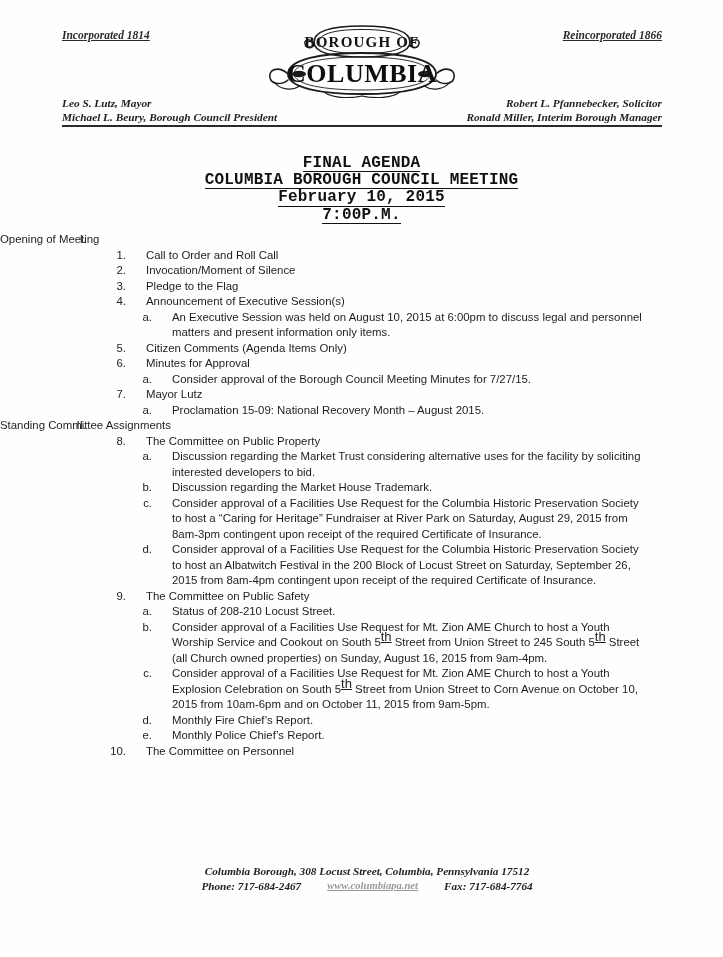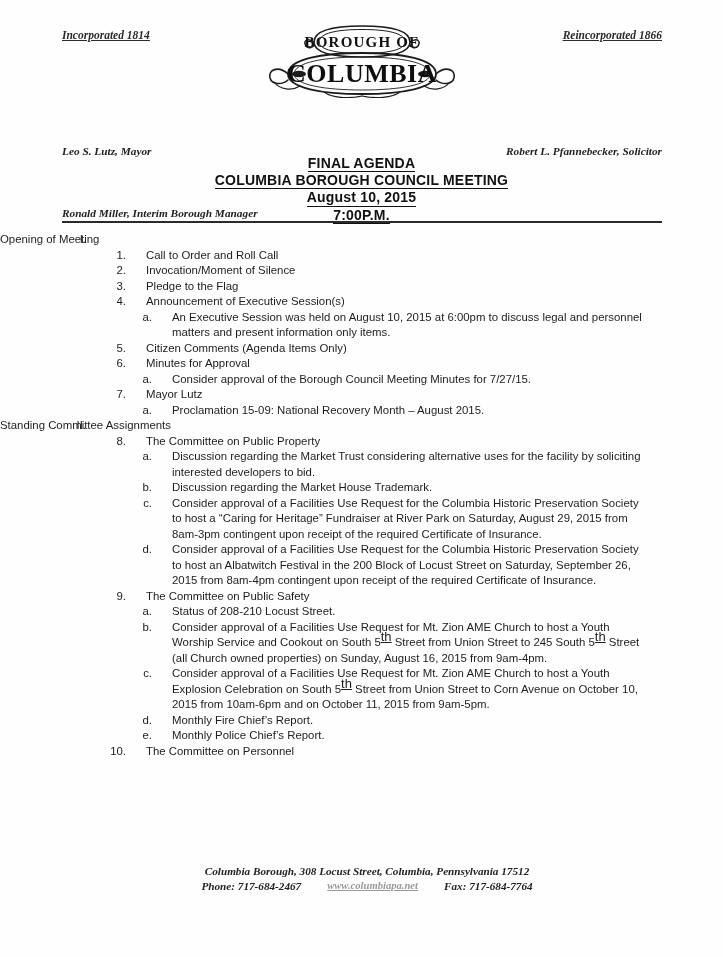--- a/index.html
+++ b/index.html
@@ -67,41 +67,40 @@
     display: flex;
     justify-content: space-between;
     align-items: flex-start;
     font-family: "Liberation Serif", serif;
     font-style: italic;
     font-weight: bold;
     font-size: 11.3px;
     color: #222;
     line-height: 13.5px;
     white-space: nowrap;
-    margin-top: 48px;
   }
   .officer-rule {
     margin-top: 1px;
     height: 2px;
     background: #2a2a2a;
     width: 100%;
   }
 
   
   .titleblock {
     position: absolute;
     left: 0;
     right: 0;
     top: 155px;
     text-align: center;
   }
   .titleblock div {
-    font-family: Liberation Sans, sans-serif;
-    font-weight: bold;
-    font-size: 14px;
+    font-family: Liberation Mono, monospace;
+    font-weight: bold;
+    font-size: 16px;
     letter-spacing: 0.2px;
     line-height: 16.2px;
     color: #111;
   }
   .titleblock span {
     display: inline-block;
     border-bottom: 1.6px solid #111;
     padding-bottom: 0px;
   }
 
@@ -215,29 +214,30 @@
 
     <div class="inc-right">Reincorporated 1866</div>
   </div>
 
   <div class="officers">
     <div class="officer-row">
       <span>Leo S. Lutz, Mayor</span>
       <span>Robert L. Pfannebecker, Solicitor</span>
     </div>
     <div class="officer-row">
+      <span>Michael L. Beury, Borough Council President</span>
       <span>Ronald Miller, Interim Borough Manager</span>
     </div>
     <div class="officer-rule"></div>
   </div>
 
   <div class="titleblock">
     <div><span>FINAL AGENDA</span></div>
     <div><span>COLUMBIA BOROUGH COUNCIL MEETING</span></div>
-    <div><span>August 10, 2015</span></div>
+    <div><span>February 10, 2015</span></div>
     <div><span>7:00P.M.</span></div>
   </div>
 
   <div class="agenda" id="agenda-list">
       <div class="row lvl-roman">
         <span class="marker">I.</span>
         <span class="content">Opening of Meeting</span>
       </div>
       <div class="row lvl-num">
         <span class="marker">1.</span>

